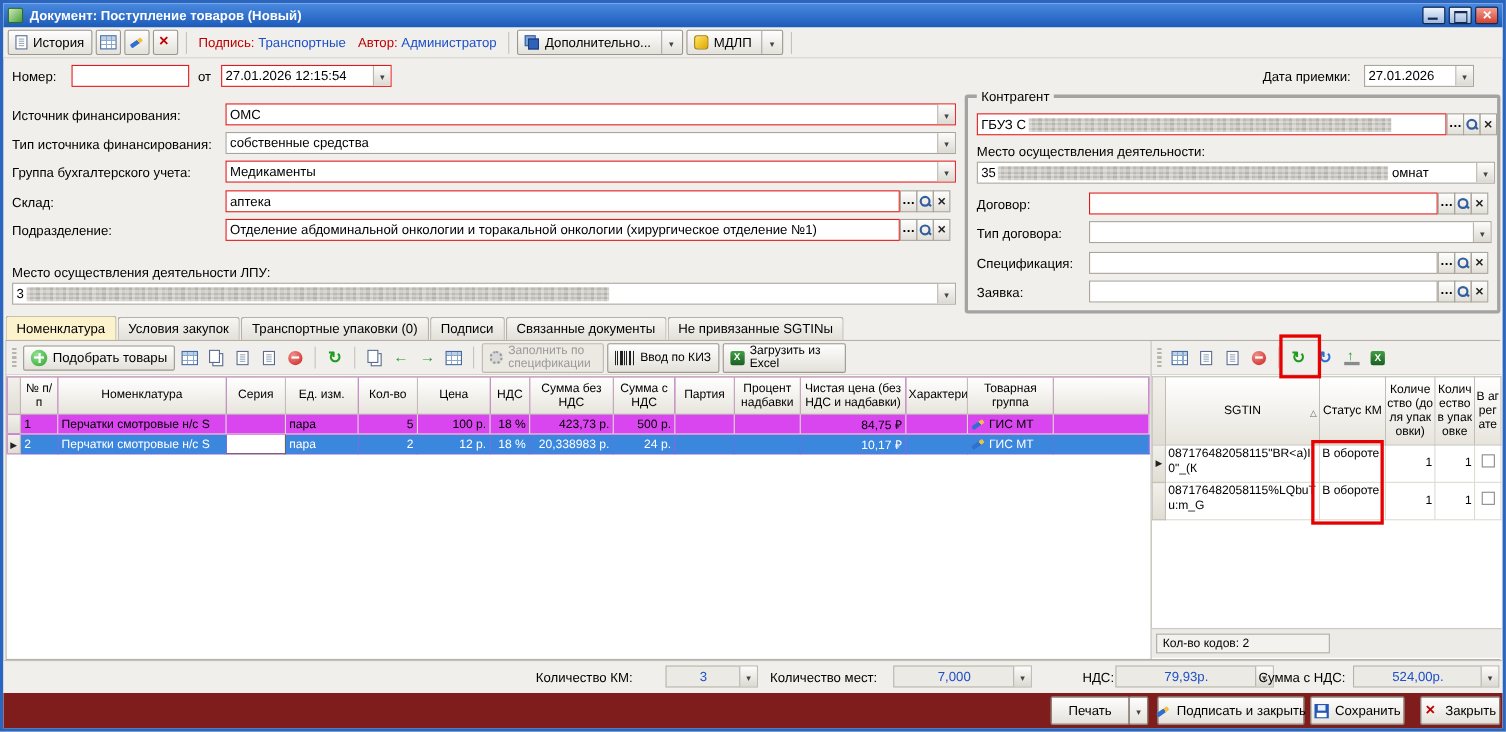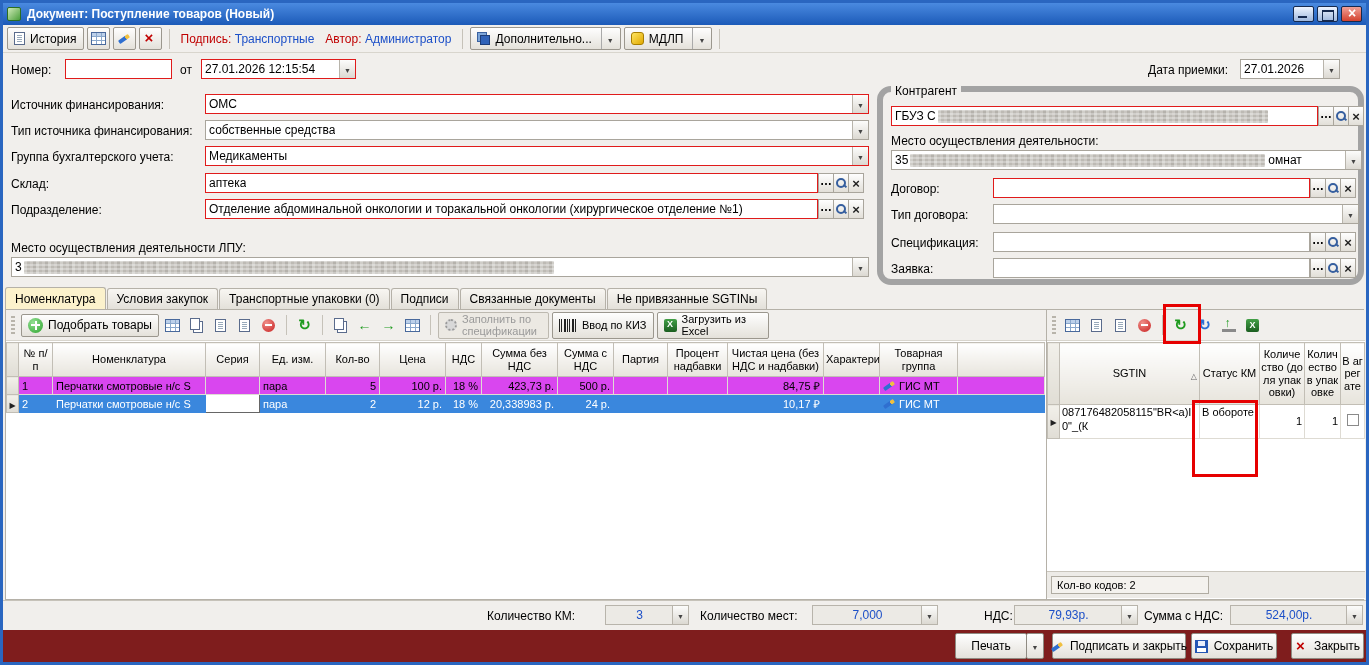--- a/index.html
+++ b/index.html
@@ -65,21 +65,21 @@
   .i-xred::before{content:"×";position:absolute;left:1px;top:-3px;color:#c00000;font-weight:bold;font-size:15px}
   
   .lbl{position:absolute;font-size:12px;color:#000;white-space:nowrap}
   .fld{position:absolute;height:20px;background:#fff;border:1px solid #a9a59c;display:flex;align-items:center;font-size:12px;padding-left:3px;overflow:hidden}
   .fld.req{border-color:#e01b1b}
   .val{white-space:nowrap;overflow:hidden}
   .arrowbox{margin-left:auto;width:16px;align-self:stretch;display:flex;align-items:center;justify-content:center;background:linear-gradient(#fcfcfb,#dcd9d2);border-left:1px solid #b8b4ab;flex:none}
   .fldbtns{position:absolute;display:flex;height:20px}
   .sqbtn{width:16px;height:20px;border:1px solid #a9a59c;margin-left:-1px;background:linear-gradient(#fefefe,#e2dfd8);display:flex;align-items:center;justify-content:center}
   .redact{display:inline-block;height:13px;vertical-align:middle;border-radius:1px;background:repeating-linear-gradient(0deg,rgba(255,255,255,.3) 0 2px,transparent 2px 4px),repeating-linear-gradient(90deg,#cfcdc8 0 3px,#bdbab4 3px 6px,#c8c5c0 6px 9px,#b5b2ac 9px 12px)}
-  .groupbox{position:absolute;border:6px solid #a3a3a3;border-radius:14px}
+  .groupbox{position:absolute;border:3px solid #a3a3a3;border-radius:3px}
   .gb-label{position:absolute;top:-8px;left:8px;background:#f1efec;padding:0 4px;font-size:12px}
   
   .tabs{position:absolute;left:2px;top:285px;height:22px;display:flex;align-items:flex-end;gap:1px}
   .tab{border:1px solid #b5b1a8;border-bottom:none;background:linear-gradient(#f8f6f2,#e2dfd8);padding:3px 9px 4px;font-size:12px;border-radius:3px 3px 0 0;white-space:nowrap}
   .tab.active{background:#fcf2cc;padding-top:4px}
   .tabpanel{position:absolute;left:2px;top:306px;width:1359px;height:291px;border:1px solid #b5b1a8;background:#fff}
   .subtoolbar{position:absolute;left:0;top:0;height:31px;background:#f1efec;border-bottom:1px solid #d8d5cd;display:flex;align-items:center;padding:0 2px;gap:3px}
   .grip{width:4px;height:18px;margin:0 3px;background:repeating-linear-gradient(0deg,#b8b4ab 0 2px,transparent 2px 4px);flex:none}
   .flaticon{width:21px;height:21px;display:flex;align-items:center;justify-content:center;border-radius:2px}
   .btn2{height:27px;border:1px solid #9b978e;border-radius:2px;background:linear-gradient(#fefefe,#e4e1da);display:flex;align-items:center;gap:5px;padding:0 6px;font-size:11px;line-height:1.1;text-align:left}
@@ -538,20 +538,28 @@
         </thead>
         <tbody>
           <tr>
             <td class="sel"><span class="g-play"></span></td>
             <td>087176482058115"BR&lt;a)I0"_(К</td>
             <td>В обороте</td>
             <td class="r">1</td>
             <td class="r">1</td>
             <td class="c"><span class="cb"></span></td>
           </tr>
+          <tr>
+            <td class="sel"></td>
+            <td>087176482058115%LQbuTu:m_G</td>
+            <td>В обороте</td>
+            <td class="r">1</td>
+            <td class="r">1</td>
+            <td class="c"><span class="cb"></span></td>
+          </tr>
         </tbody>
       </table>
 
       <div class="codes-strip">
         <span class="codes-box">Кол-во кодов: 2</span>
       </div>
     </div>
   </div>
 
   <div class="annot" style="left:1160px;top:301px;width:38px;height:40px"></div>
@@ -566,21 +574,21 @@
         </span>
       </div>
     <span class="lbl" style="left:697px;top:8px">Количество мест:</span>
     <div class="sumbox" style="left:809px;top:4px;width:126px">
         <span class="val">7,000</span>
         <span class="arrowbox">
           <span class="g-down"></span>
         </span>
       </div>
     <span class="lbl" style="left:981px;top:8px">НДС:</span>
-    <div class="sumbox" style="left:1011px;top:4px;width:124px">
+    <div class="sumbox" style="left:1011px;top:4px;width:144px">
         <span class="val">79,93р.</span>
         <span class="arrowbox">
           <span class="g-down"></span>
         </span>
       </div>
     <span class="lbl" style="left:1141px;top:8px">Сумма с НДС:</span>
     <div class="sumbox" style="left:1227px;top:4px;width:133px">
         <span class="val">524,00р.</span>
         <span class="arrowbox">
           <span class="g-down"></span>

